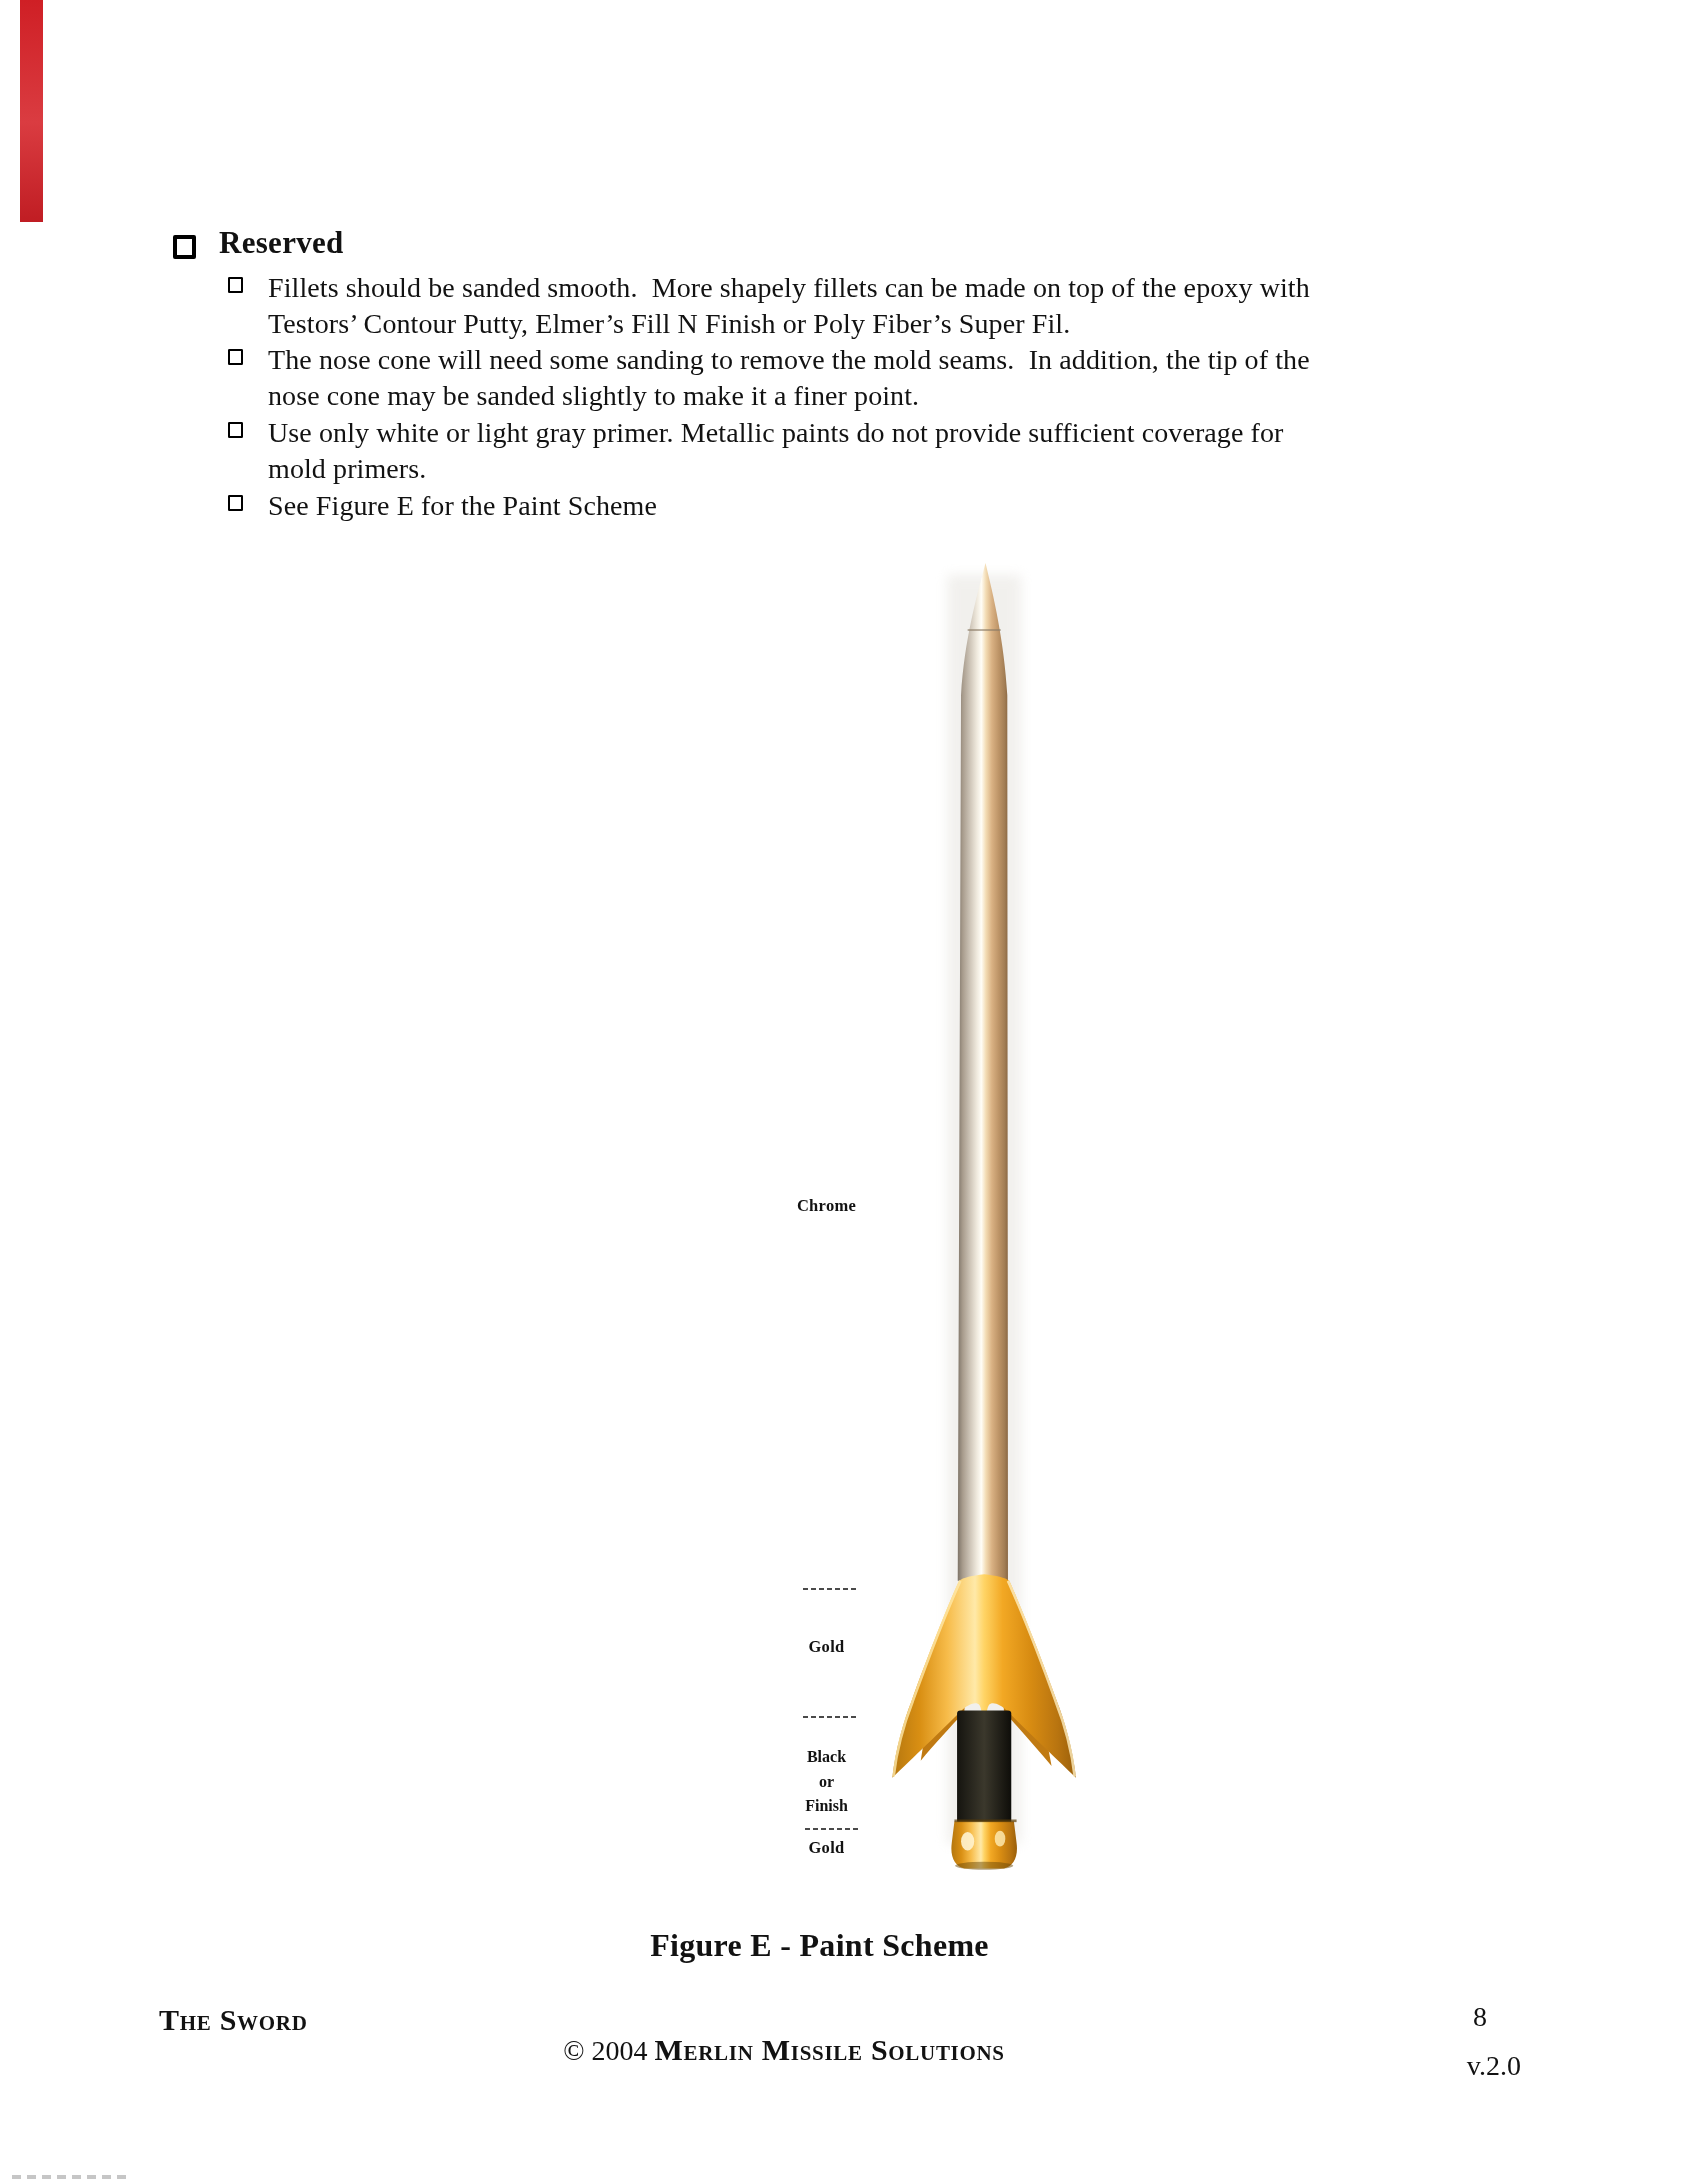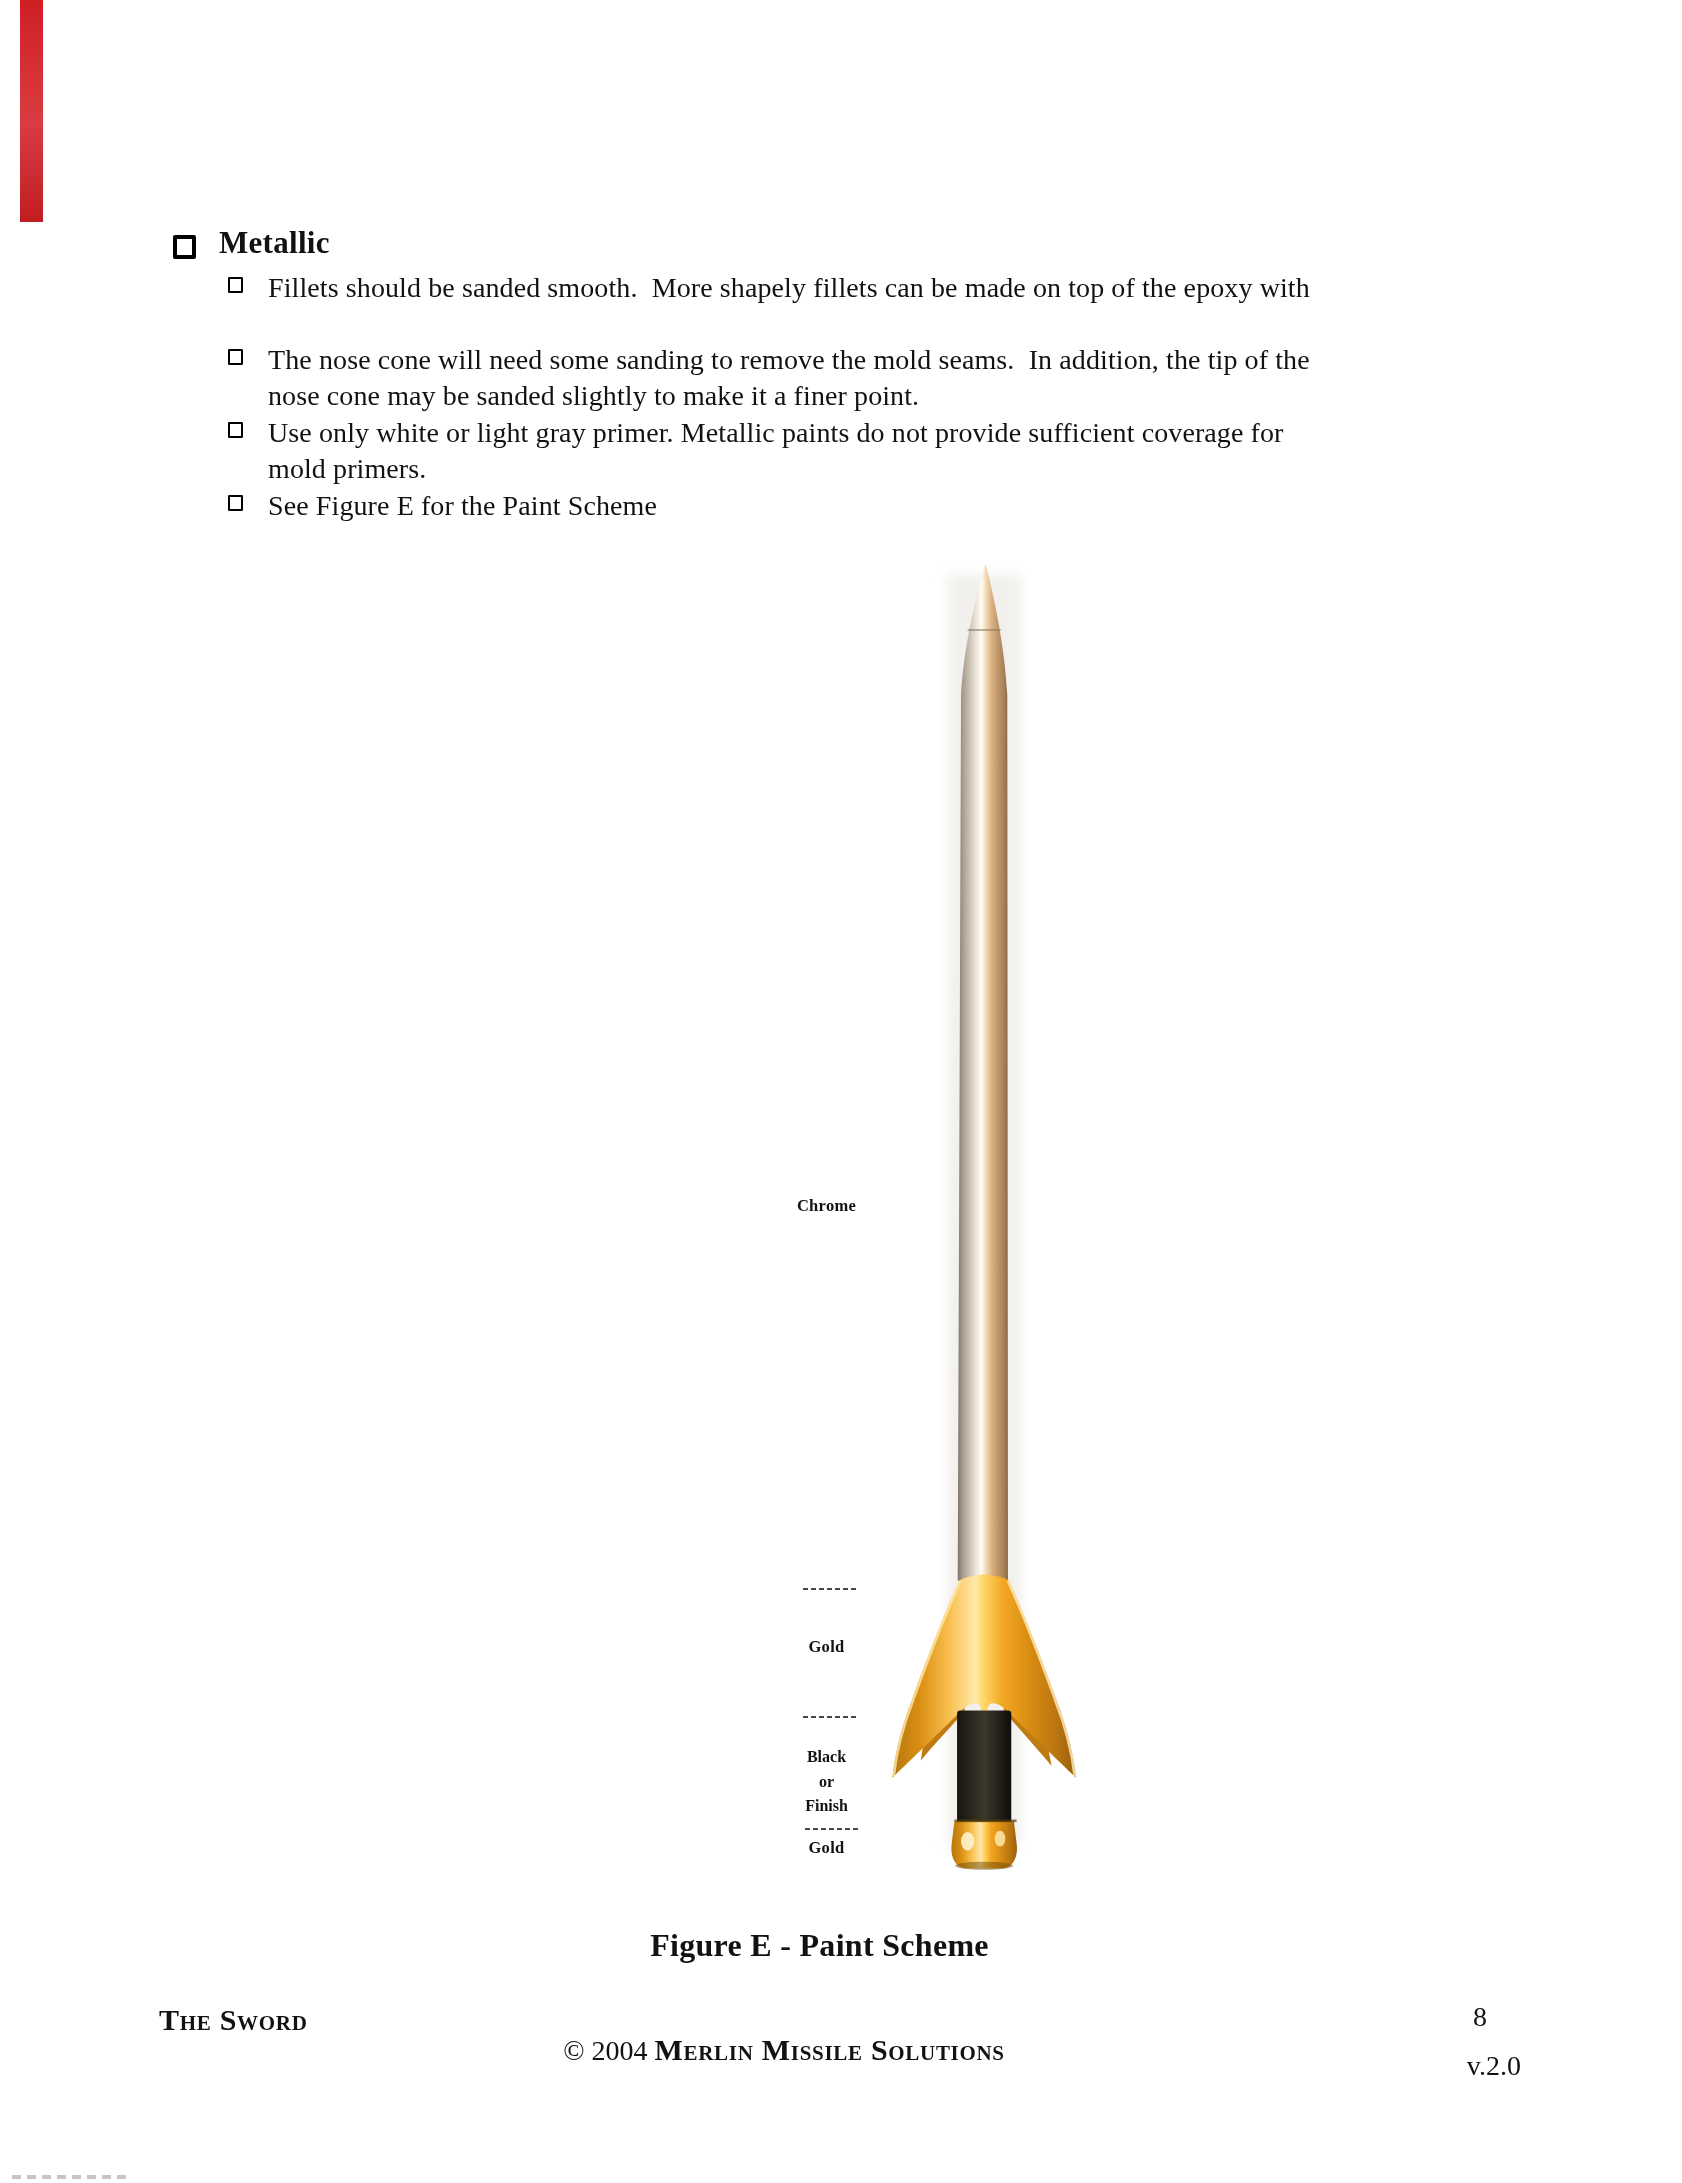--- a/index.html
+++ b/index.html
@@ -81,26 +81,27 @@
   .rocket-svg{position:absolute;left:754px;top:555px;}
 </style>
 </head>
 <body>
 
 <div id="page">
 
   <div class="red-bar"></div>
 
   <div class="h-check"></div>
-  <div class="heading">Metallic</div>
+  <div class="heading">Reserved</div>
 
   <div class="bullet" style="top:270px;">
     <div class="b-check"></div>
     <div class="b-text">
       <span>Fillets should be sanded smooth.  More shapely fillets can be made on top of the epoxy with</span>
+      <span>Testors’ Contour Putty, Elmer’s Fill N Finish or Poly Fiber’s Super Fil.</span>
     </div>
   </div>
 
   <div class="bullet" style="top:342px;">
     <div class="b-check"></div>
     <div class="b-text">
       <span>The nose cone will need some sanding to remove the mold seams.  In addition, the tip of the</span>
       <span>nose cone may be sanded slightly to make it a finer point.</span>
     </div>
   </div>

